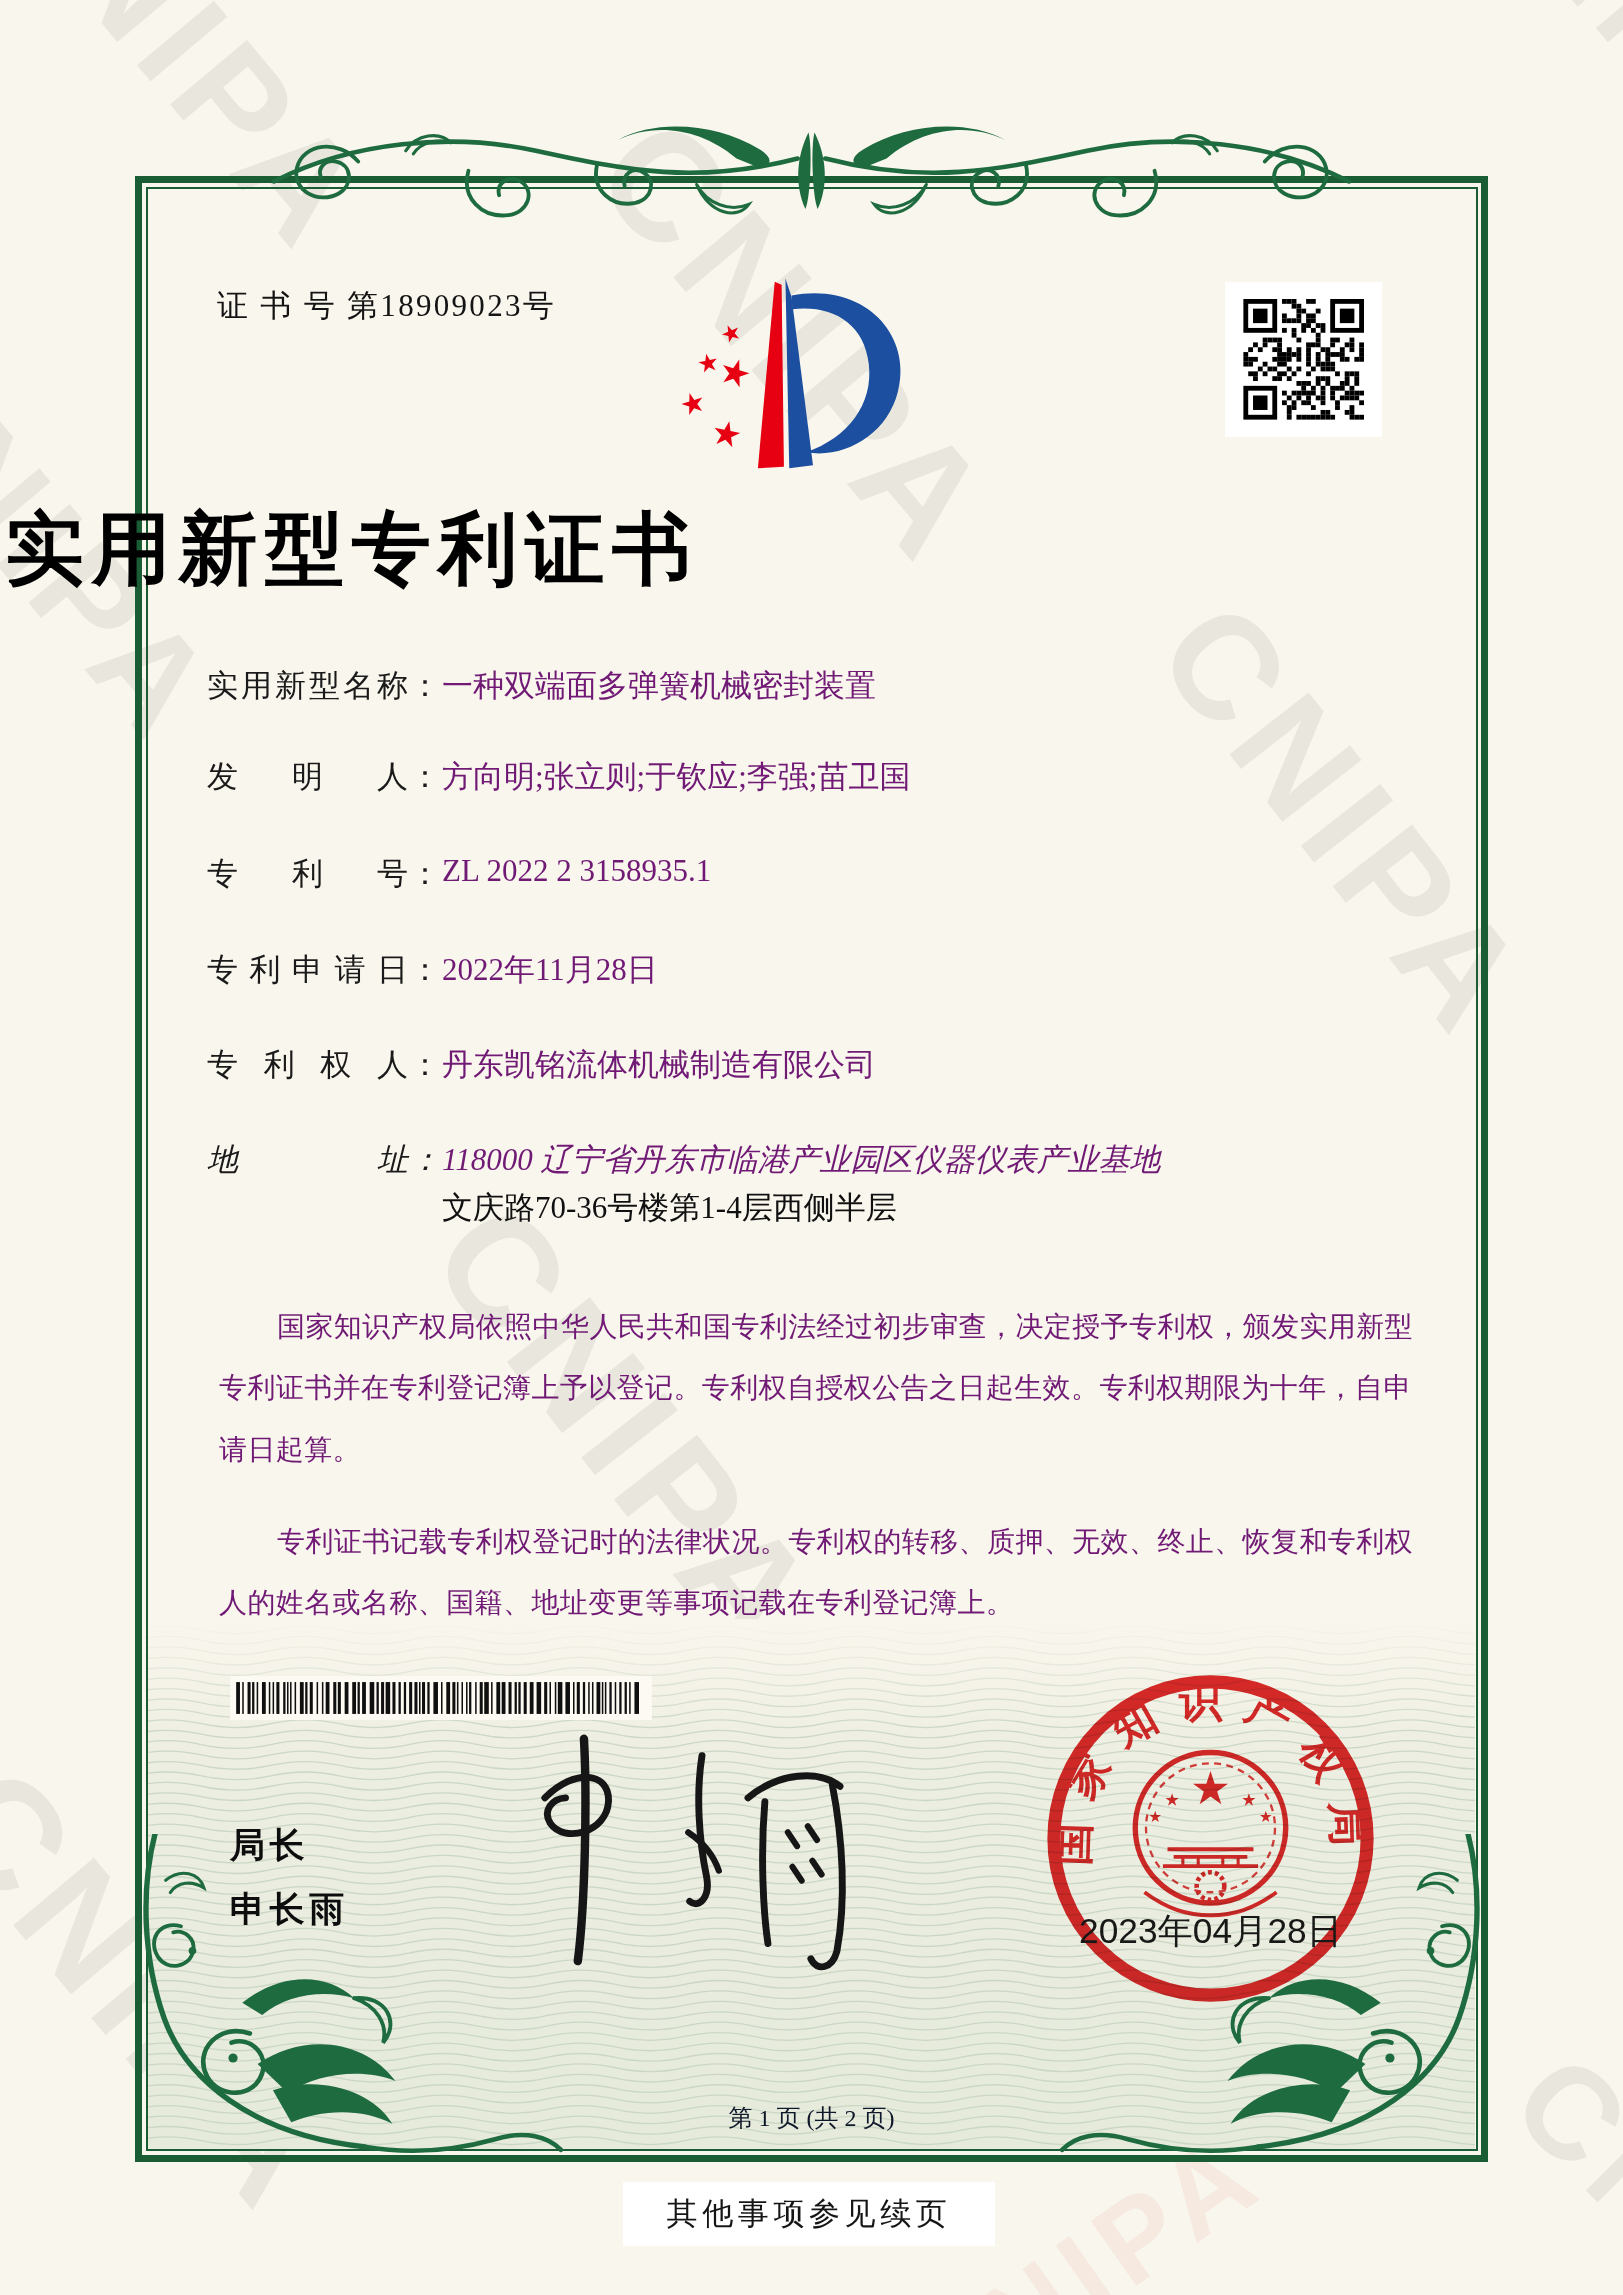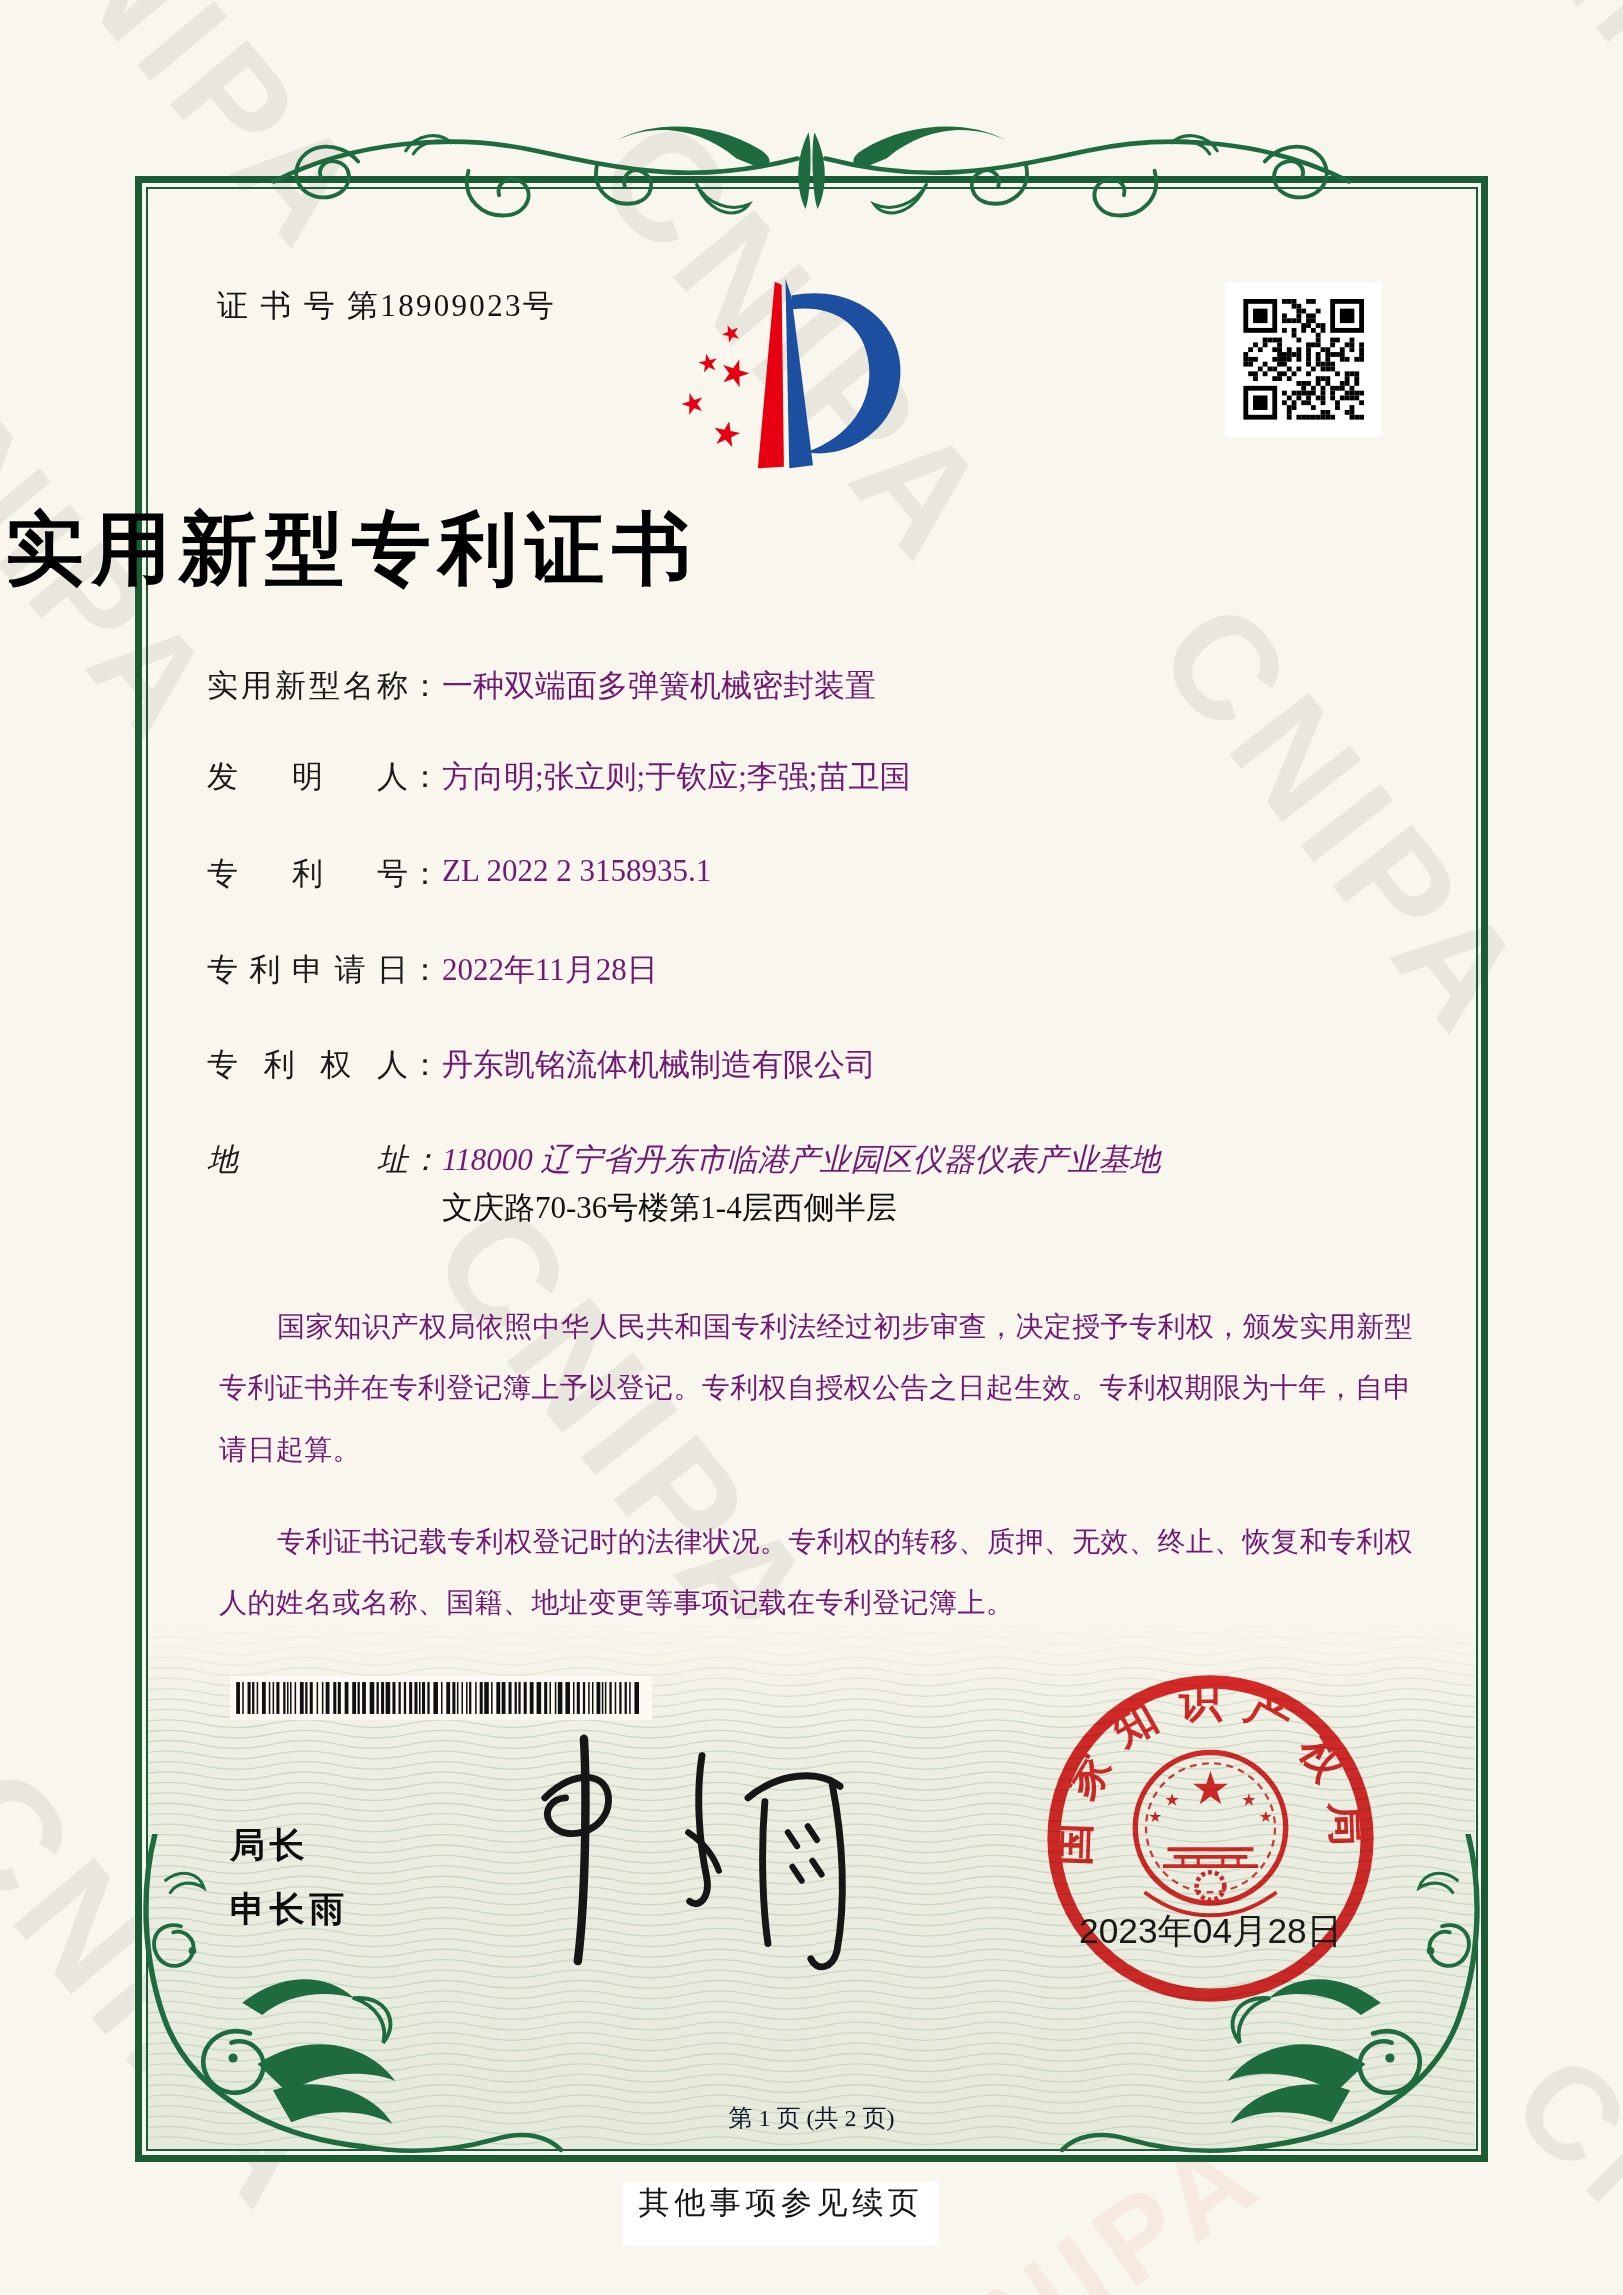--- a/index.html
+++ b/index.html
@@ -34,22 +34,22 @@
        letter-spacing:0.4px;white-space:nowrap;}
   .legal-line.indent{padding-left:58px;}
   
   .director-title{position:absolute;left:230px;top:1822px;font-size:35px;font-weight:700;
        letter-spacing:4.6px;font-family:"Liberation Sans","DejaVu Sans",sans-serif;color:#0d0d0d;}
   .director-name{position:absolute;left:230px;top:1886px;font-size:35px;font-weight:700;
        letter-spacing:4.6px;font-family:Liberation Serif, serif;color:#0d0d0d;text-align:center;}
   
   .page-info{position:absolute;left:0;top:2102px;width:1623px;text-align:center;
        font-size:24px;color:#0f172a;}
-  .cont-box{position:absolute;left:623px;top:2182px;width:316px;height:64px;background:#ffffff;
-       display:flex;justify-content:center;}
+  .cont-box{position:absolute;left:623px;top:2182px;width:372px;height:64px;background:#ffffff;
+       display:flex;align-items:center;justify-content:center;}
   .cont-box span{font-size:31px;letter-spacing:4.6px;color:#151515;}
   .seal-svg{mix-blend-mode:multiply;opacity:0.95;}
 </style>
 </head>
 <body>
 
 <div class="page">
 
   <div class="wm" style="left:-69px;top:-46px;font-size:146px;transform:rotate(50deg);">CNIPA</div>
   <div class="wm" style="left:1380px;top:-107px;font-size:130px;transform:rotate(50deg);">CNIPA</div>

